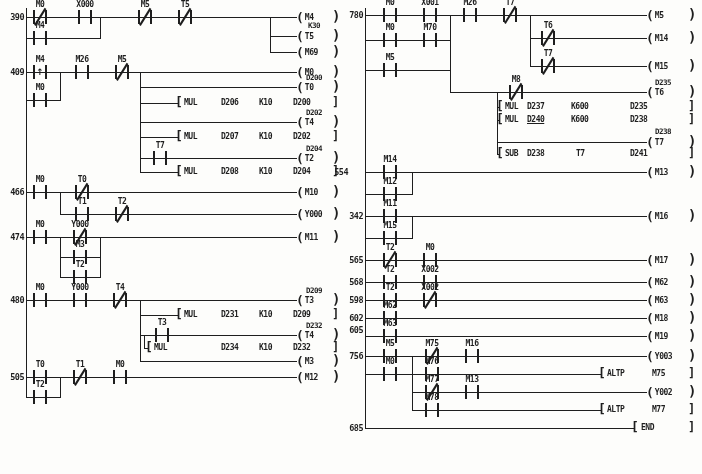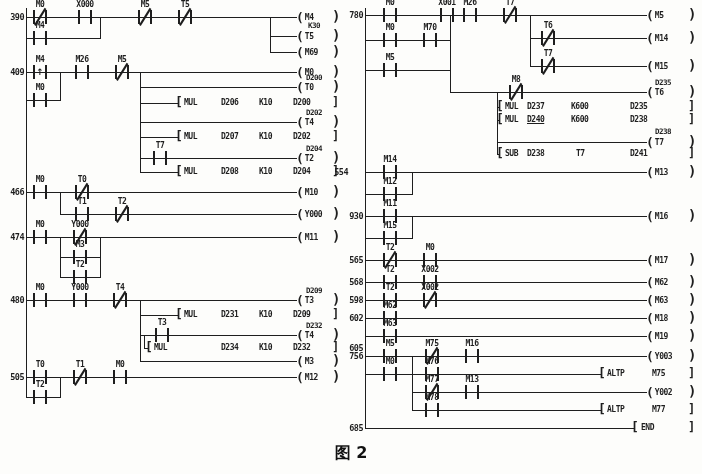--- a/index.html
+++ b/index.html
@@ -297,21 +297,21 @@
       <div class="wire" style="left: 365px; top: 356px; width: 282px; height: 1px;"></div>
       <div class="wire" style="left: 412px; top: 356px; width: 1px; height: 55px;"></div>
       <div class="wire" style="left: 365px; top: 374px; width: 48px; height: 1px;"></div>
       <div class="wire" style="left: 412px; top: 374px; width: 190px; height: 1px;"></div>
       <div class="wire" style="left: 412px; top: 392px; width: 235px; height: 1px;"></div>
       <div class="wire" style="left: 412px; top: 410px; width: 190px; height: 1px;"></div>
       <div class="wire" style="left: 365px; top: 428px; width: 270px; height: 1px;"></div>
       <div class="ct" style="left: 382px; top: 8px;">
         <div class="clbl">M0</div>
       </div>
-      <div class="ct" style="left: 439px; top: 8px;">
+      <div class="ct" style="left: 422px; top: 8px;">
         <div class="clbl">X001</div>
       </div>
       <div class="ct" style="left: 462px; top: 8px;">
         <div class="clbl">M26</div>
       </div>
       <div class="ct" style="left: 502px; top: 8px;">
         <div class="clbl">T7</div>
         <div class="slash"></div>
       </div>
       <div class="ct" style="left: 382px; top: 33px;">
@@ -450,26 +450,26 @@
       <div class="coil" style="left: 646px; top: 348px;">
         <span class="cp">(</span>
         <span class="cl">Y003</span>
       </div>
       <div class="coil" style="left: 646px; top: 384px;">
         <span class="cp">(</span>
         <span class="cl">Y002</span>
       </div>
       <div class="num" style="left: 333px; top: 10px;">780</div>
       <div class="num" style="left: 318px; top: 167px;">554</div>
-      <div class="num" style="left: 333px; top: 211px;">930</div>
+      <div class="num" style="left: 333px; top: 211px;">342</div>
       <div class="num" style="left: 333px; top: 255px;">565</div>
       <div class="num" style="left: 333px; top: 277px;">568</div>
       <div class="num" style="left: 333px; top: 295px;">598</div>
       <div class="num" style="left: 333px; top: 313px;">602</div>
-      <div class="num" style="left: 333px; top: 343px;">605</div>
+      <div class="num" style="left: 333px; top: 325px;">605</div>
       <div class="num" style="left: 333px; top: 351px;">756</div>
       <div class="num" style="left: 333px; top: 423px;">685</div>
       <div class="sm" style="left: 655px; top: 78px;">D235</div>
       <div class="sm" style="left: 655px; top: 127px;">D238</div>
       <div class="ibr" style="left: 496px; top: 98px;">[</div>
       <div class="itxt" style="left: 505px; top: 102px;">MUL</div>
       <div class="itxt" style="left: 527px; top: 102px;">D237</div>
       <div class="itxt" style="left: 571px; top: 102px;">K600</div>
       <div class="itxt" style="left: 630px; top: 102px;">D235</div>
       <div class="ibr" style="left: 496px; top: 111px;">[</div>
@@ -504,14 +504,13 @@
       <div class="mk" style="left: 688px; top: 327px;">)</div>
       <div class="mk" style="left: 688px; top: 347px;">)</div>
       <div class="mk" style="left: 688px; top: 383px;">)</div>
       <div class="mkb" style="left: 688px; top: 99px;">]</div>
       <div class="mkb" style="left: 688px; top: 112px;">]</div>
       <div class="mkb" style="left: 688px; top: 146px;">]</div>
       <div class="mkb" style="left: 688px; top: 366px;">]</div>
       <div class="mkb" style="left: 688px; top: 402px;">]</div>
       <div class="mkb" style="left: 688px; top: 420px;">]</div>
     </div>
-  <div class="caption">图 2</div>
 </div>
 
 </body></html>

